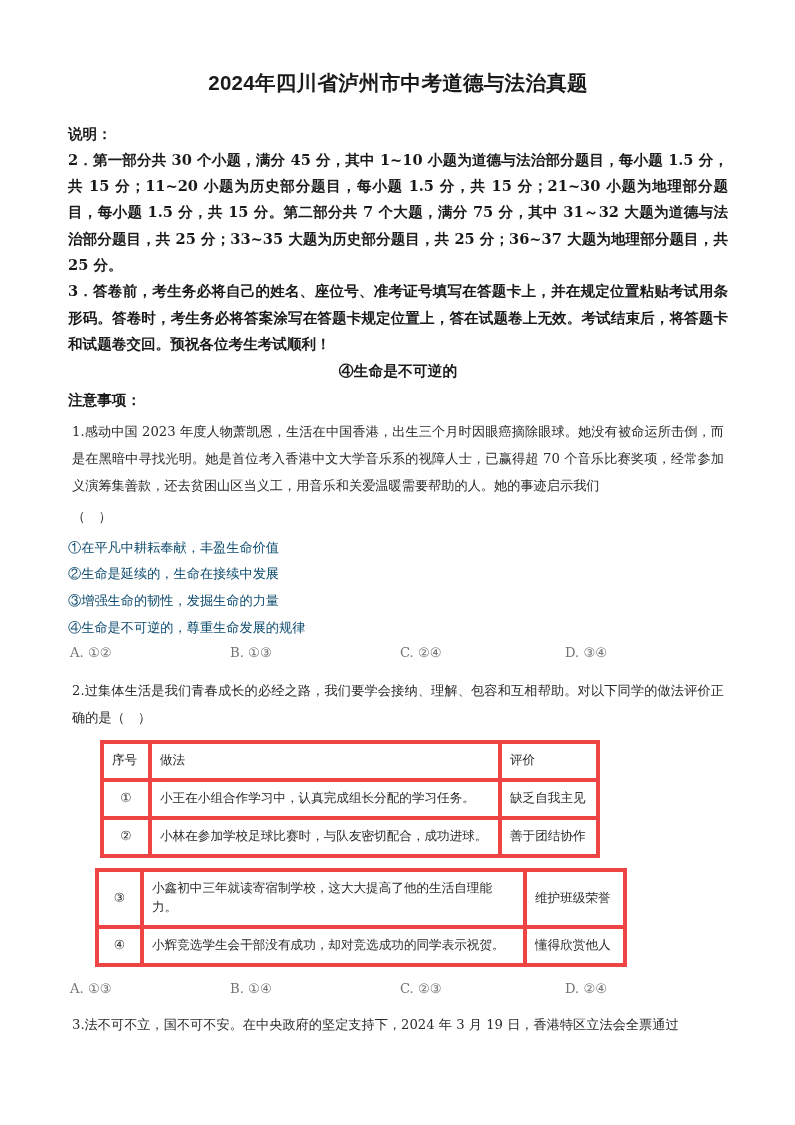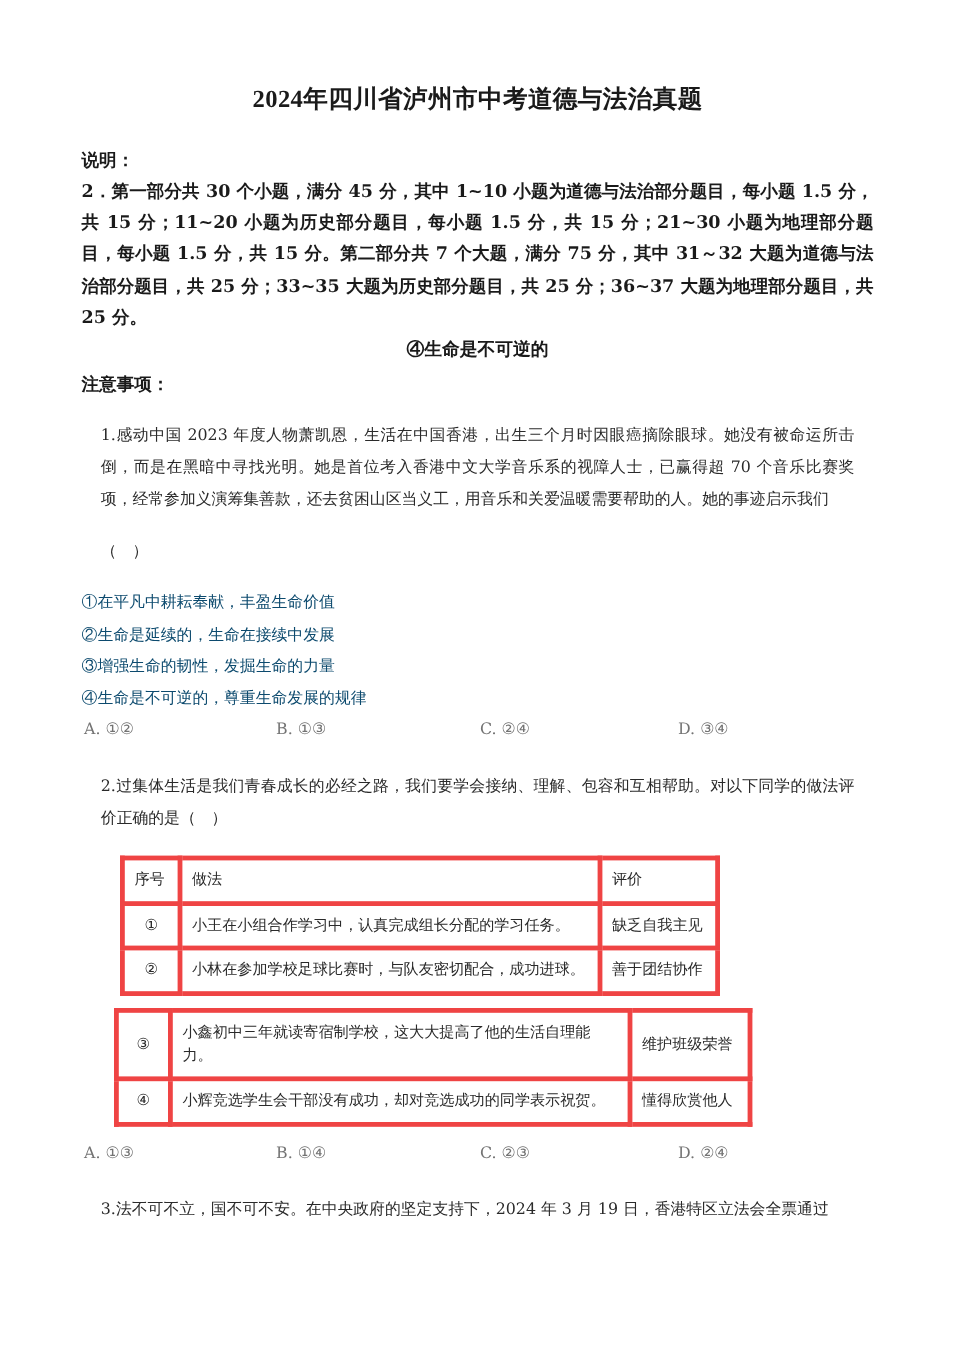--- a/index.html
+++ b/index.html
@@ -29,21 +29,21 @@
   }
 
   
   .doc-title {
     text-align: center;
     font-size: 20.5px;
     font-weight: bold;
     letter-spacing: 0.3px;
     margin: 70px 0 0 0;
     line-height: 1.3;
-    font-family: Liberation Serif, serif;
+    font-family: Liberation Sans, sans-serif;
   }
 
   
   .instructions {
     margin-top: 24px;
     font-size: 14.6px;
     font-weight: bold;
     line-height: 1.80;
     text-align: justify;
     text-justify: inter-character;
@@ -76,21 +76,21 @@
 
   
   .question {
     font-size: 13.2px;
     line-height: 2.03;
     text-align: justify;
     text-justify: inter-character;
     margin: 6px 0 0 0;
     color: #2a2a2a;
   }
-  .q-stem { margin: 16px; }
+  .q-stem { margin: 4px; }
 
   .sub-item {
     font-size: 13.2px;
     line-height: 2.03;
     margin: 0;
     color: #0c4a6e;
   }
 
   
   .options {
@@ -149,20 +149,21 @@
 <body>
 
 <div class="page">
   <div class="content">
 
     <h1 class="doc-title">2024年四川省泸州市中考道德与法治真题</h1>
 
     <div class="instructions">
       <p class="instr-label">说明：</p>
       <p>2．第一部分共 30 个小题，满分 45 分，其中 1~10 小题为道德与法治部分题目，每小题 1.5 分，共 15 分；11~20 小题为历史部分题目，每小题 1.5 分，共 15 分；21~30 小题为地理部分题目，每小题 1.5 分，共 15 分。第二部分共 7 个大题，满分 75 分，其中 31～32 大题为道德与法治部分题目，共 25 分；33~35 大题为历史部分题目，共 25 分；36~37 大题为地理部分题目，共 25 分。</p>
+      <p>3．答卷前，考生务必将自己的姓名、座位号、准考证号填写在答题卡上，并在规定位置粘贴考试用条形码。答卷时，考生务必将答案涂写在答题卡规定位置上，答在试题卷上无效。考试结束后，将答题卡和试题卷交回。预祝各位考生考试顺利！</p>
     </div>
 
     <div class="section-heading">④生命是不可逆的</div>
 
     <div class="notice">
       <p>注意事项：</p>
     </div>
 
     <div class="question">
       <p class="q-stem"><span>1.</span><span>感动中国 2023 年度人物萧凯恩，生活在中国香港，出生三个月时因眼癌摘除眼球。她没有被命运所击倒，而是在黑暗中寻找光明。她是首位考入香港中文大学音乐系的视障人士，已赢得超 70 个音乐比赛奖项，经常参加义演筹集善款，还去贫困山区当义工，用音乐和关爱温暖需要帮助的人。她的事迹启示我们</span></p>

